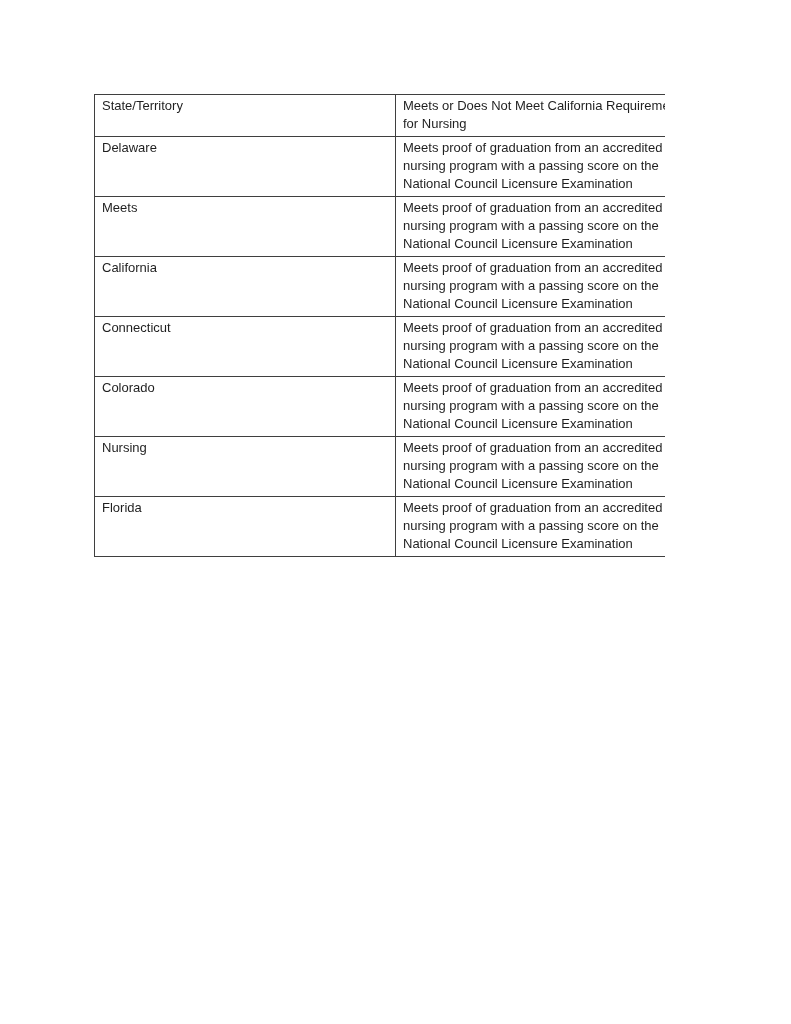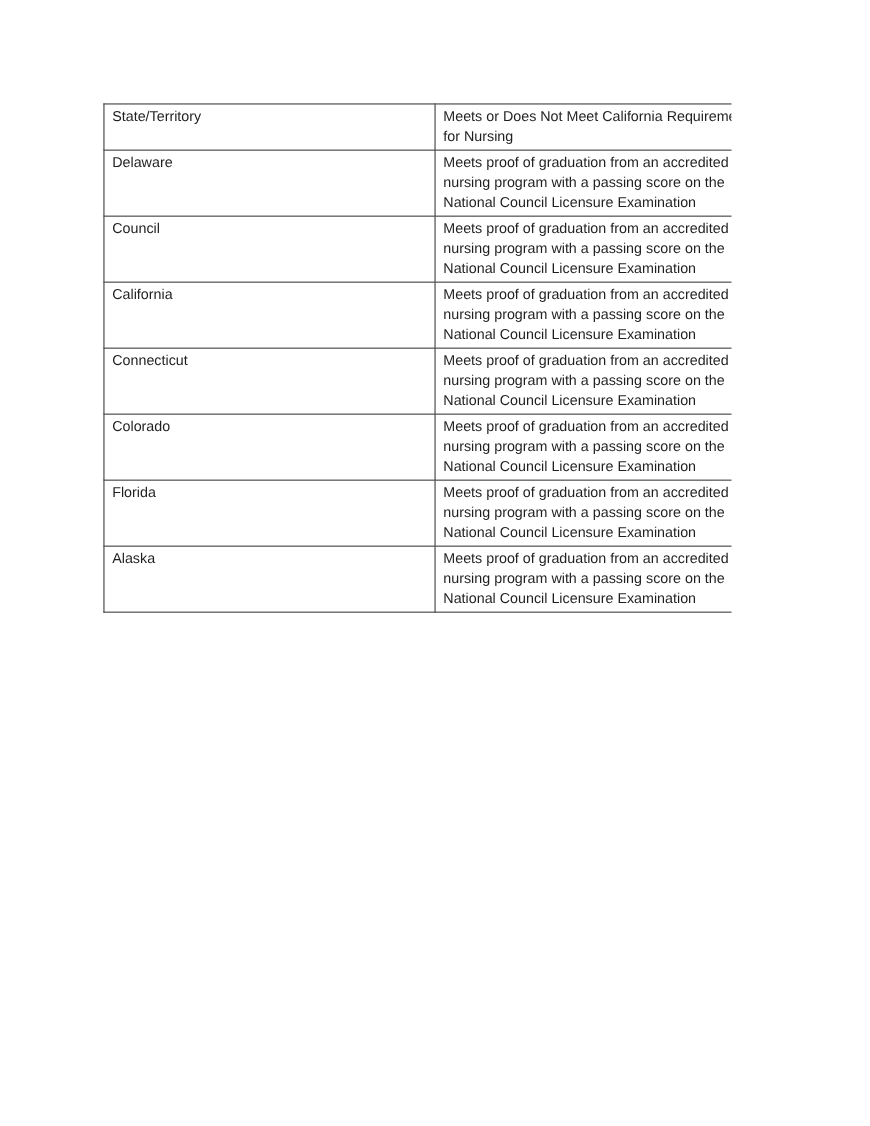--- a/index.html
+++ b/index.html
@@ -61,21 +61,21 @@
       </tr>
     </thead>
     <tbody>
       <tr>
         <td>Delaware</td>
         <td class="status-cell">
             <div>Meets proof of graduation from an accredited nursing program with a passing score on the National Council Licensure Examination</div>
           </td>
       </tr>
       <tr>
-        <td>Council</td>
+        <td>Meets</td>
         <td class="status-cell">
             <div>Meets proof of graduation from an accredited nursing program with a passing score on the National Council Licensure Examination</div>
           </td>
       </tr>
       <tr>
         <td>California</td>
         <td class="status-cell">
             <div>Meets proof of graduation from an accredited nursing program with a passing score on the National Council Licensure Examination</div>
           </td>
       </tr>
@@ -85,26 +85,26 @@
             <div>Meets proof of graduation from an accredited nursing program with a passing score on the National Council Licensure Examination</div>
           </td>
       </tr>
       <tr>
         <td>Colorado</td>
         <td class="status-cell">
             <div>Meets proof of graduation from an accredited nursing program with a passing score on the National Council Licensure Examination</div>
           </td>
       </tr>
       <tr>
-        <td>Florida</td>
+        <td>Nursing</td>
         <td class="status-cell">
             <div>Meets proof of graduation from an accredited nursing program with a passing score on the National Council Licensure Examination</div>
           </td>
       </tr>
       <tr>
-        <td>Alaska</td>
+        <td>Florida</td>
         <td class="status-cell">
             <div>Meets proof of graduation from an accredited nursing program with a passing score on the National Council Licensure Examination</div>
           </td>
       </tr>
     </tbody>
   </table>
 </div>
 
 </body></html>

